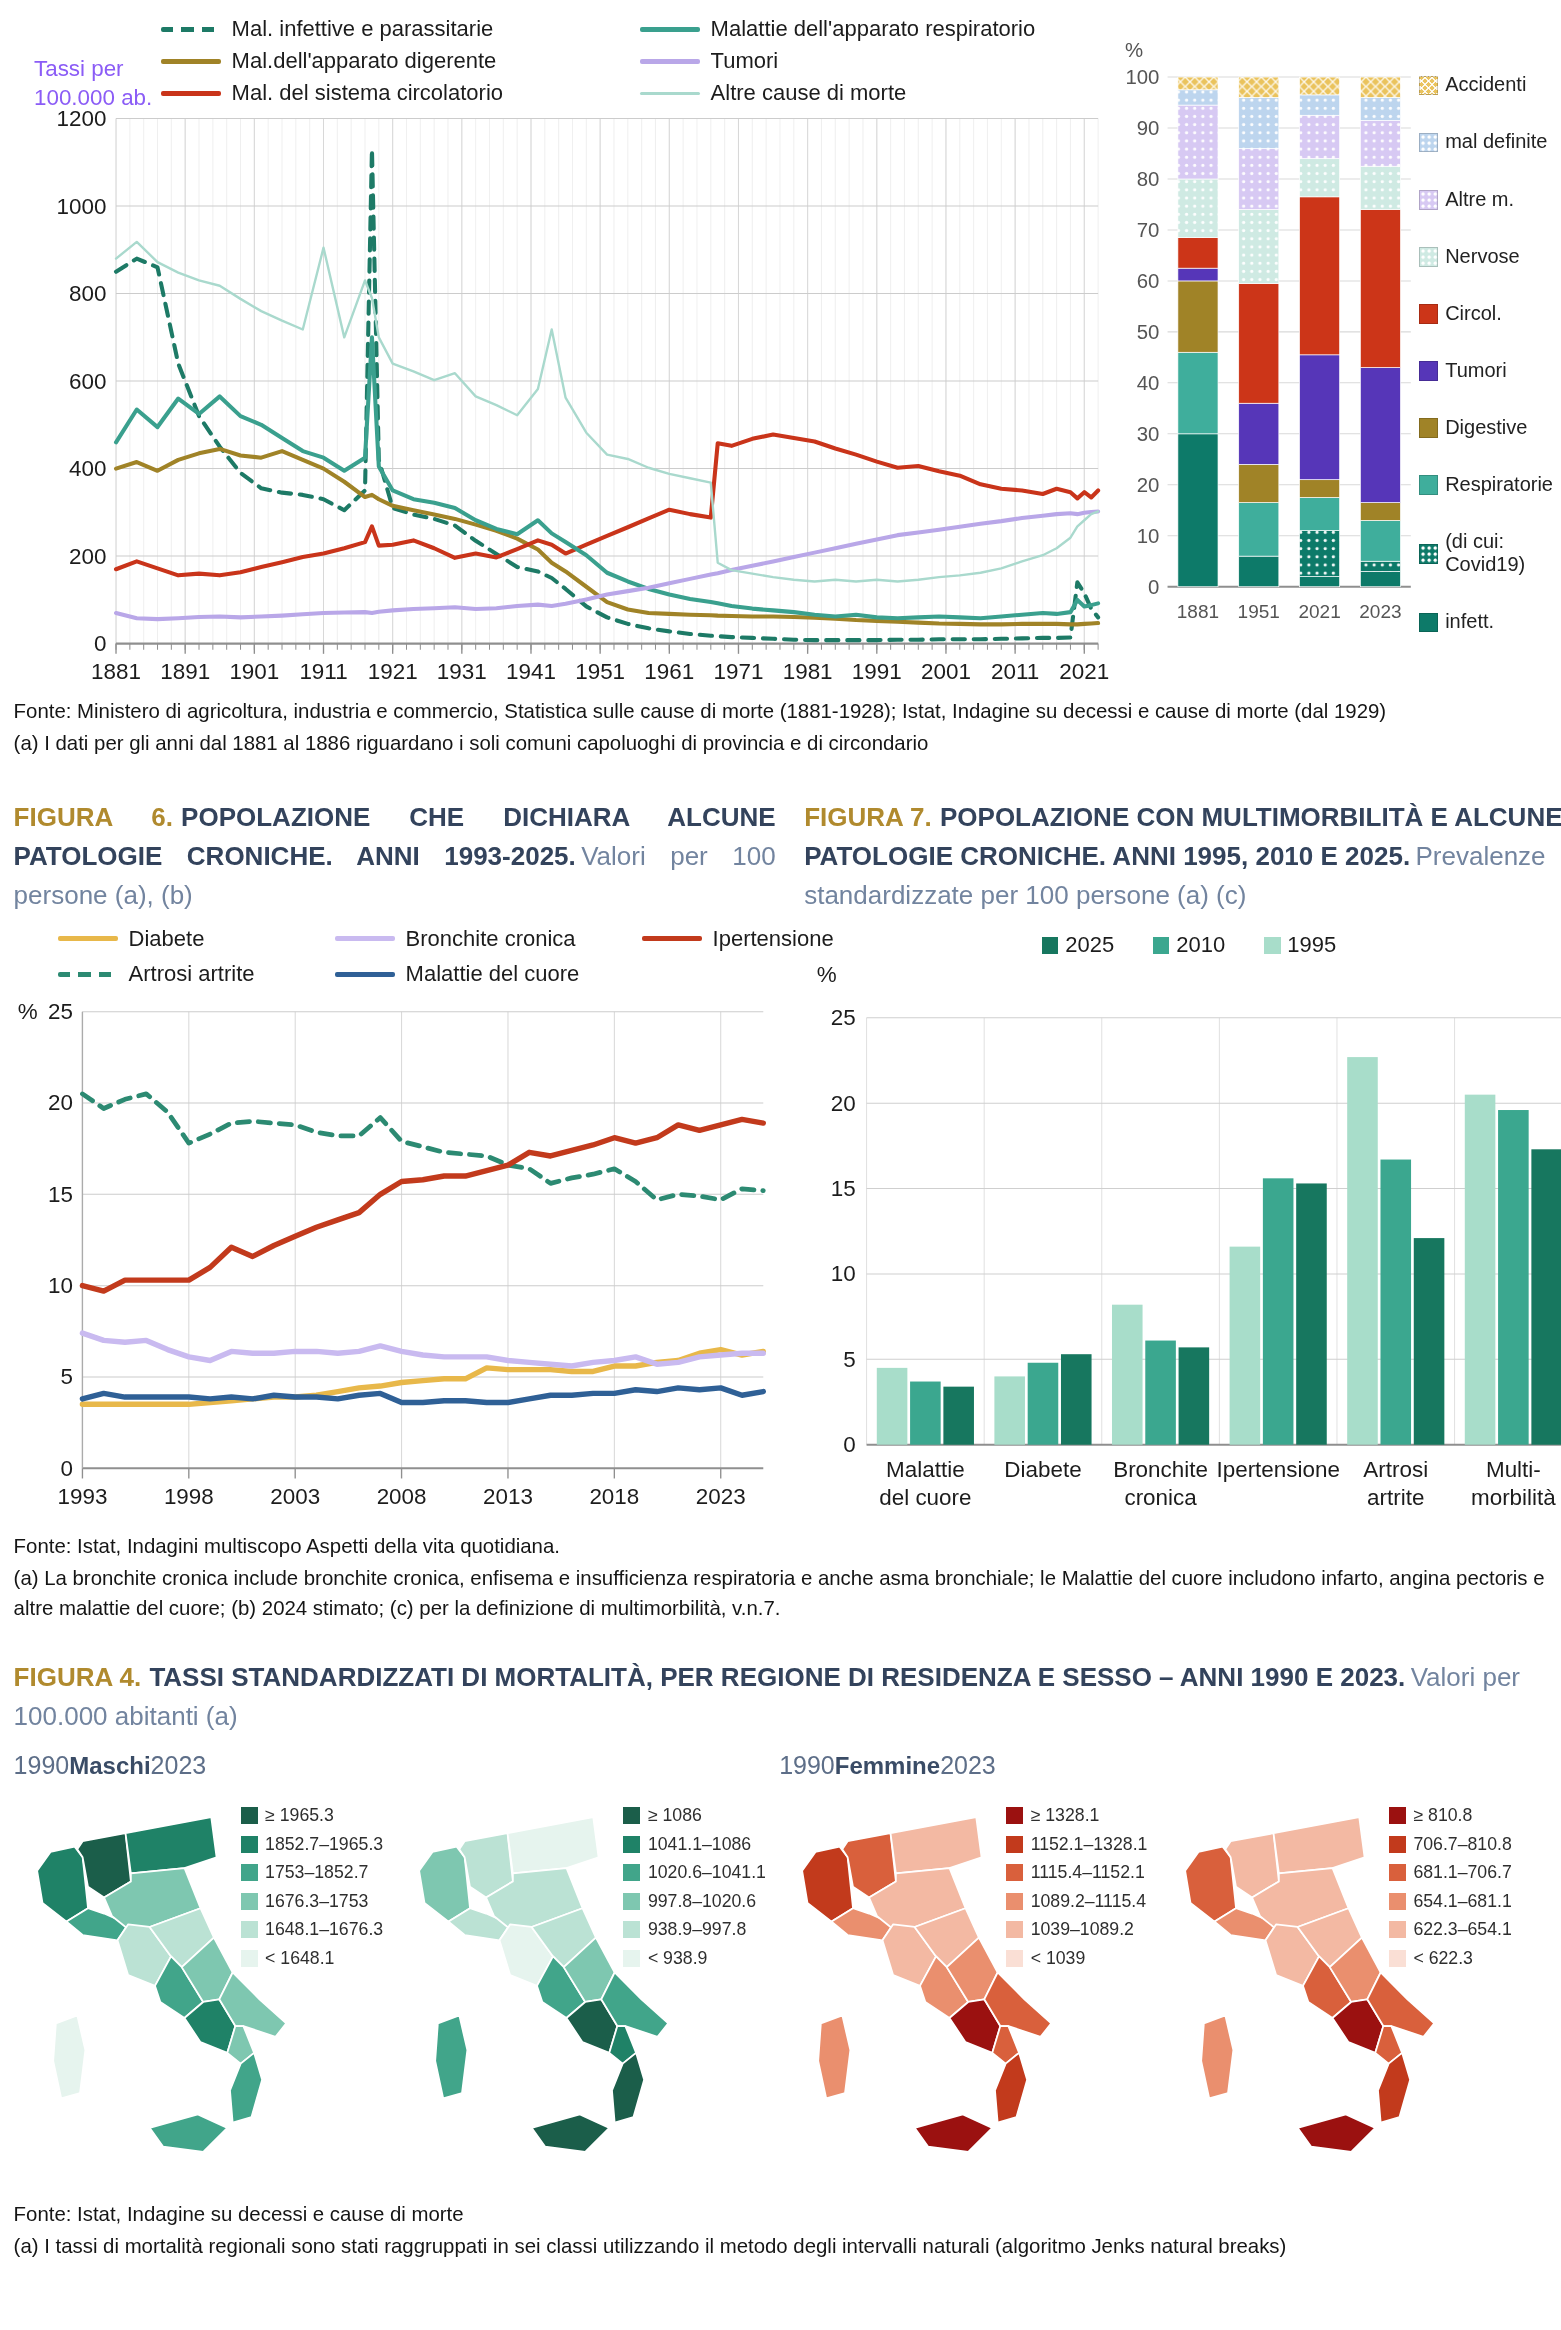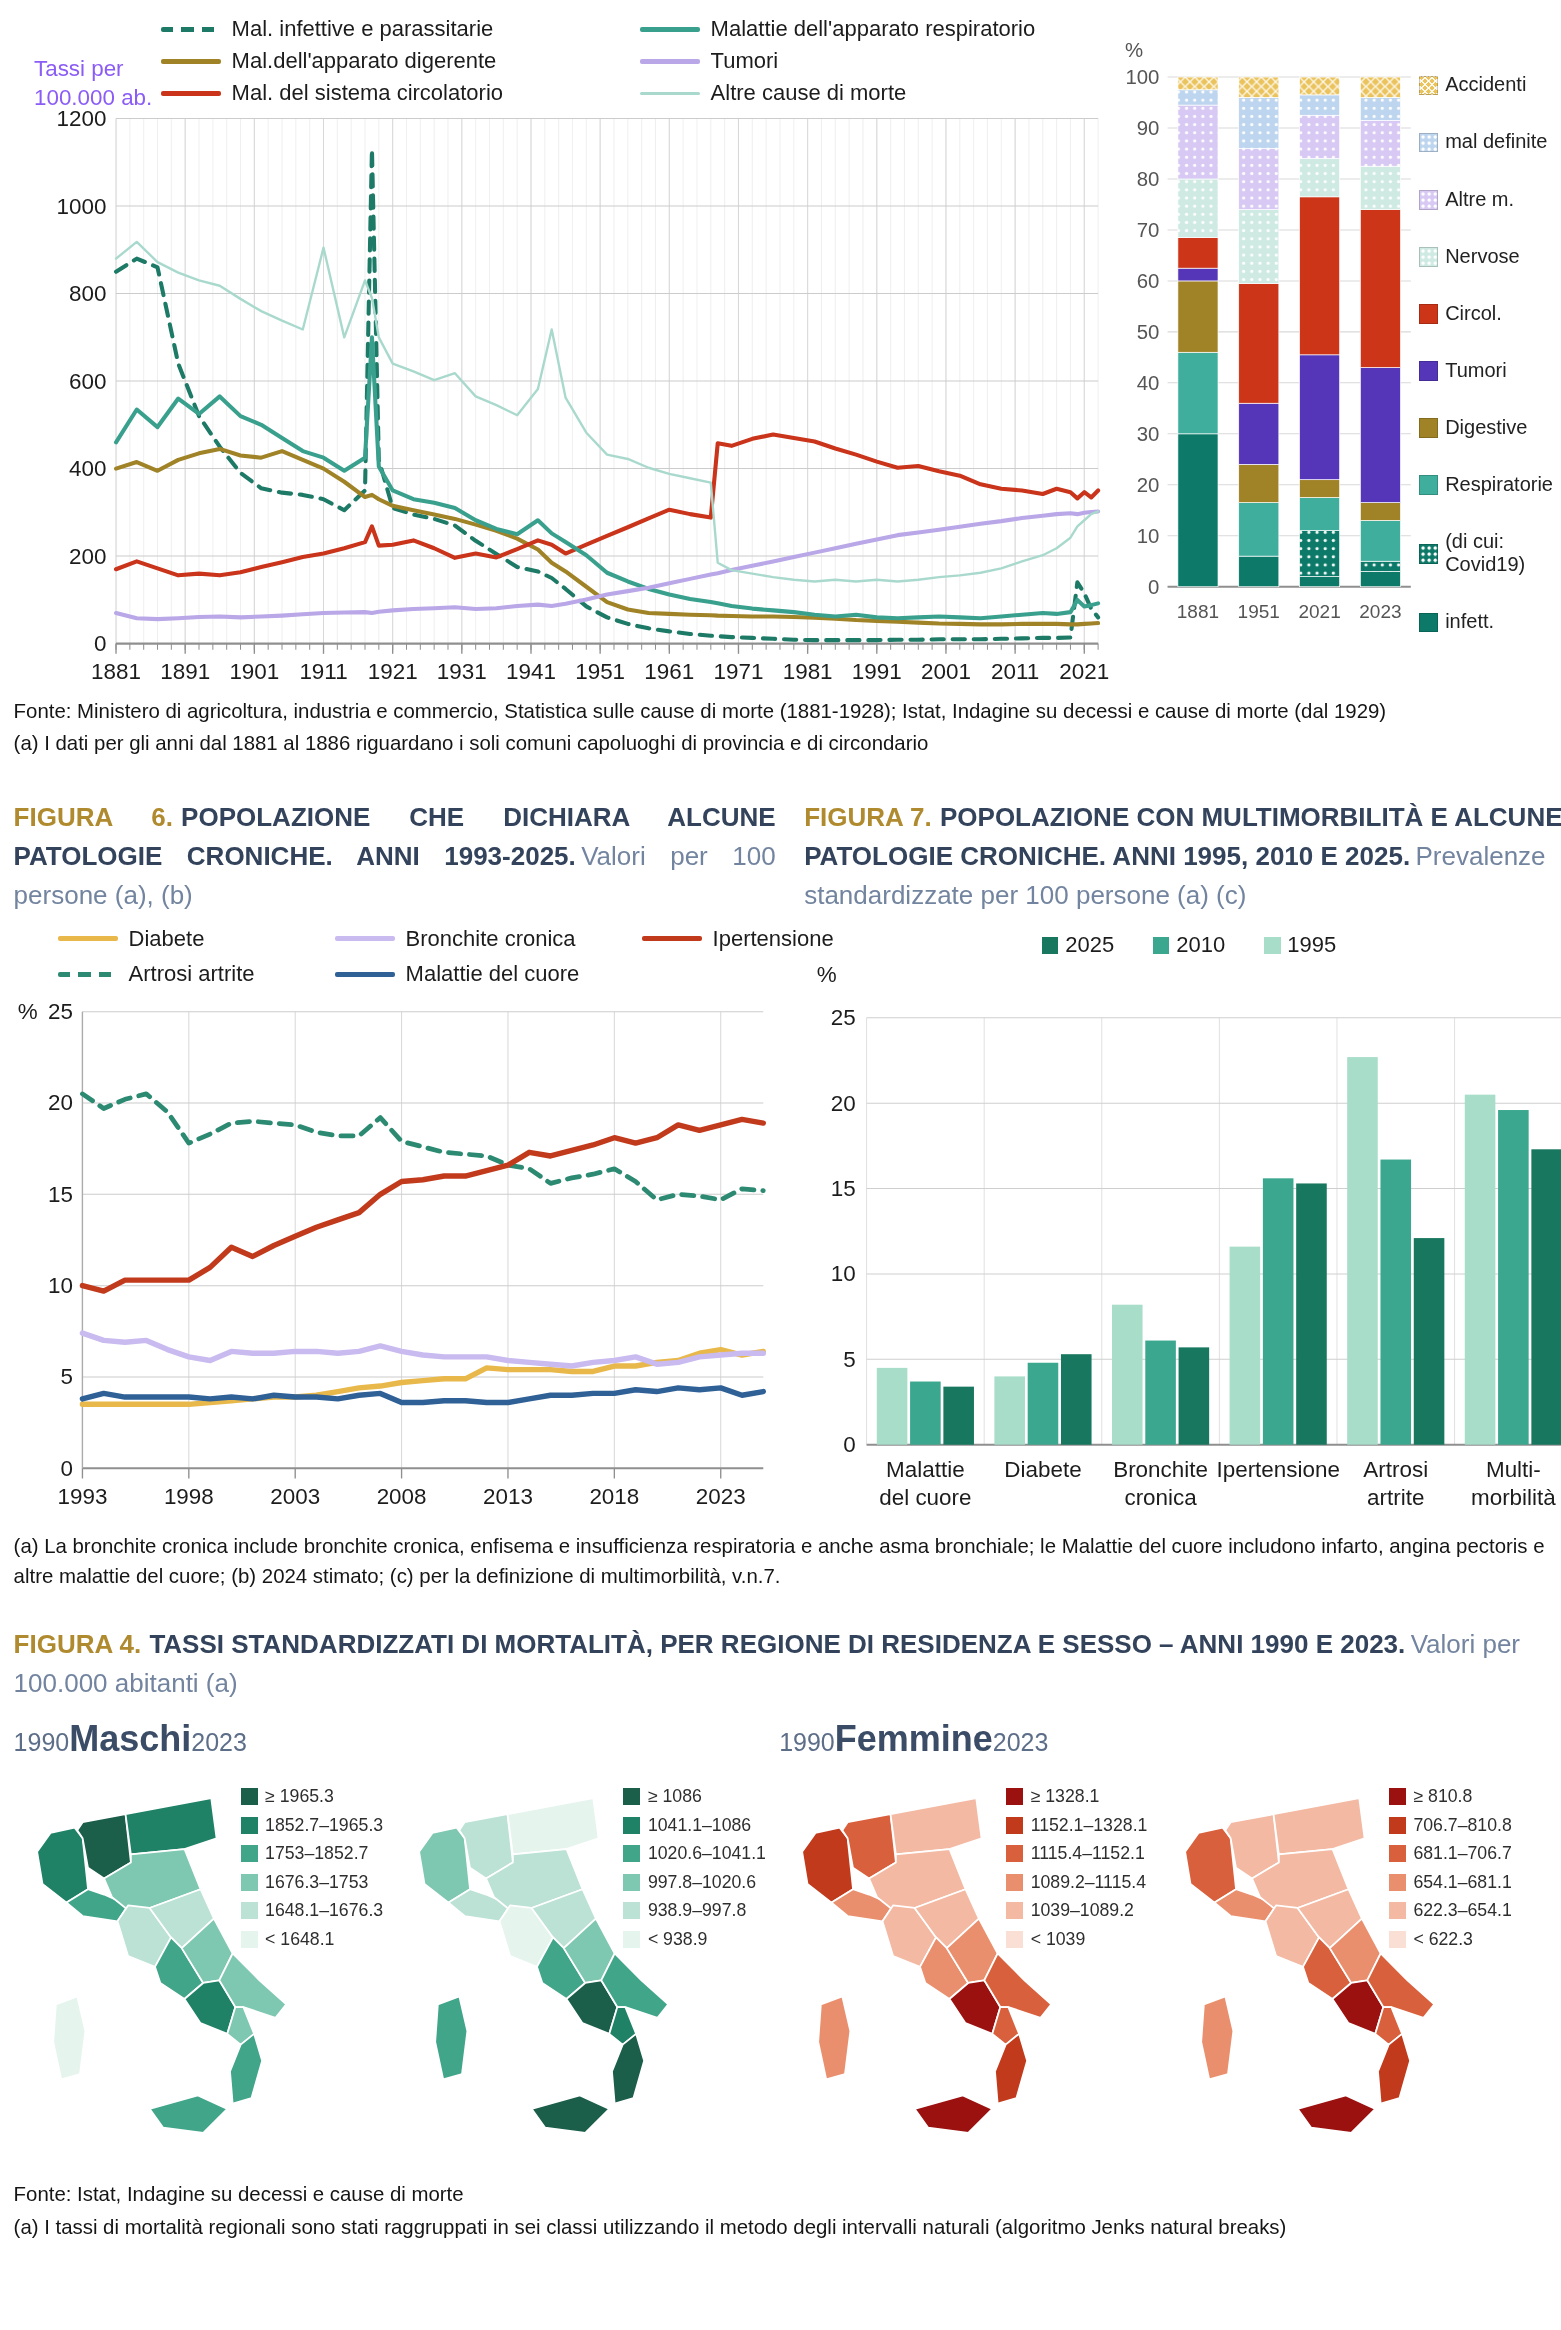--- a/index.html
+++ b/index.html
@@ -37,21 +37,21 @@
   #fig6-line{width:762px;height:530px;}
   .fig7-legend{display:flex;justify-content:center;gap:31px;margin:17.7px 0 0 0;align-items:center;font-size:22px;color:#1c1c1c;}
   .f7item{display:flex;align-items:center;gap:6.8px;padding-left:8px;}
   .f7sw{width:16.3px;height:16.3px;flex:none;}
   #fig7-bars{width:775px;height:571px;}
   
   .fig4{margin-top:34px;}
   .maps-header{display:flex;margin-top:15px;}
   .mh-half{width:767px;display:flex;justify-content:flex-start;align-items:baseline;}
   .mh-year{font-size:25px;color:#5d6e88;}
-  .mh-group{font-size:36px;font-weight:bold;color:#3a4c66;}
+  .mh-group{font-size:24px;font-weight:bold;color:#3a4c66;}
   .maps-row{display:flex;margin-top:5.4px;}
   .map-block{width:385px;height:412px;position:relative;}
   svg.map{width:282px;height:375px;display:block;margin-left:4.1px;}
   .mlegend{position:absolute;left:227px;top:20.4px;display:flex;flex-direction:column;gap:7.5px;z-index:2;}
   .mrow{display:flex;align-items:center;gap:7.5px;}
   .msw{width:17px;height:17px;flex:none;}
   .mlab{font-size:17.7px;color:#2e2e2e;white-space:nowrap;}
 </style>
 </head>
 <body>
@@ -580,20 +580,21 @@
             <text x="870.5" y="764" text-anchor="middle" font-size="33" fill="#1c1c1c">Artrosi</text>
             <text x="870.5" y="804" text-anchor="middle" font-size="33" fill="#1c1c1c">artrite</text>
             <rect x="972.03" y="201.04000000000008" width="44.980000000000004" height="514.9599999999999" fill="#a8ddca"></rect>
             <rect x="1021.01" y="223.64799999999997" width="44.980000000000004" height="492.35200000000003" fill="#3ba78f"></rect>
             <rect x="1069.99" y="281.424" width="44.980000000000004" height="434.576" fill="#17775f"></rect>
             <text x="1043.5" y="764" text-anchor="middle" font-size="33" fill="#1c1c1c">Multi-</text>
             <text x="1043.5" y="804" text-anchor="middle" font-size="33" fill="#1c1c1c">morbilità</text>
           </svg>
       </div>
     </div>
+    <p class="notes">Fonte: Istat, Indagini multiscopo Aspetti della vita quotidiana.</p>
     <p class="notes">(a) La bronchite cronica include bronchite cronica, enfisema e insufficienza respiratoria e anche asma bronchiale; le Malattie del cuore includono infarto, angina pectoris e altre malattie del cuore; (b) 2024 stimato; (c) per la definizione di multimorbilità, v.n.7.</p>
   </section>
 
   <section class="fig4">
     <p class="fig-title"><span class="fig-label">FIGURA 4.</span><span>TASSI STANDARDIZZATI DI MORTALITÀ, PER REGIONE DI RESIDENZA E SESSO – ANNI 1990 E 2023.</span><span class="fig-sub">Valori per 100.000 abitanti (a)</span></p>
     <div class="maps-header">
       <div class="mh-half">
         <span class="mh-year">1990</span>
         <span class="mh-group">Maschi</span>
         <span class="mh-year">2023</span>

